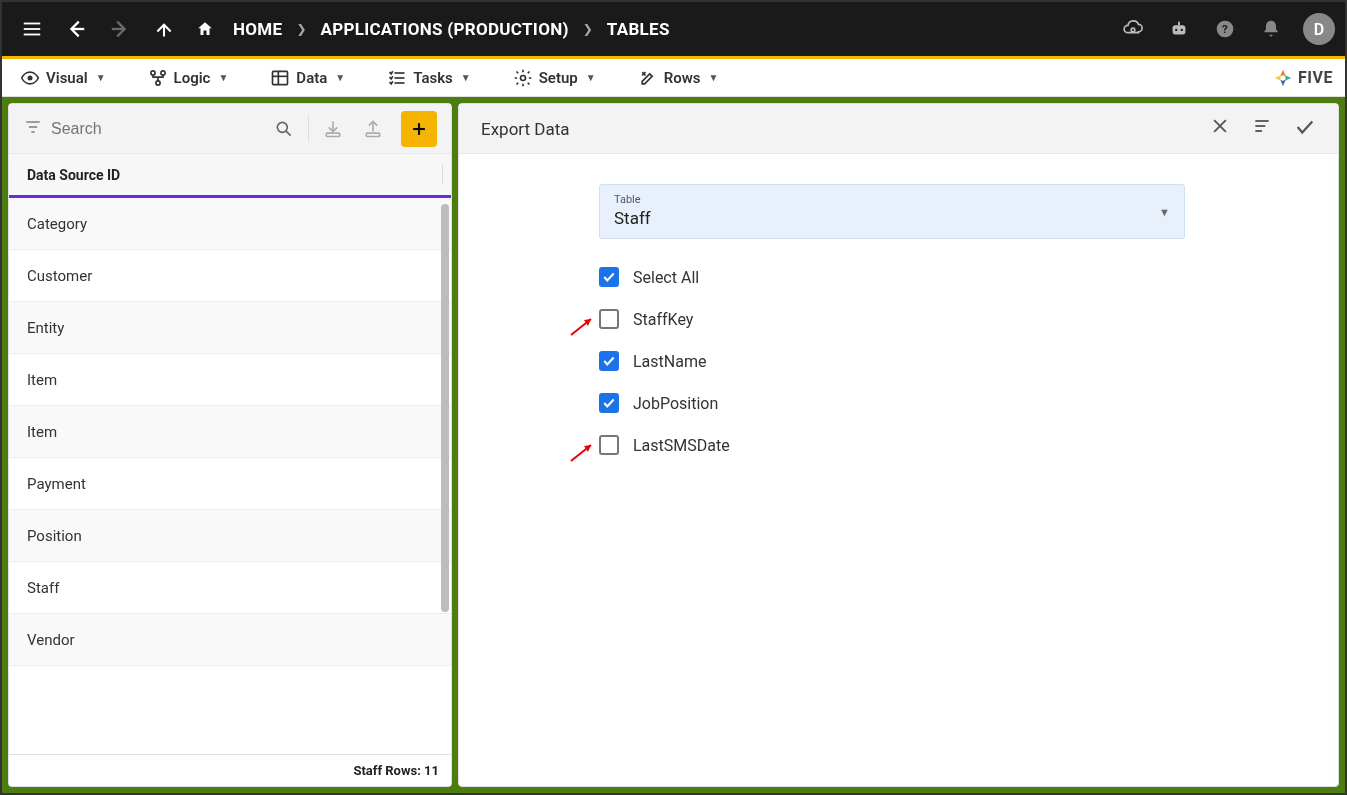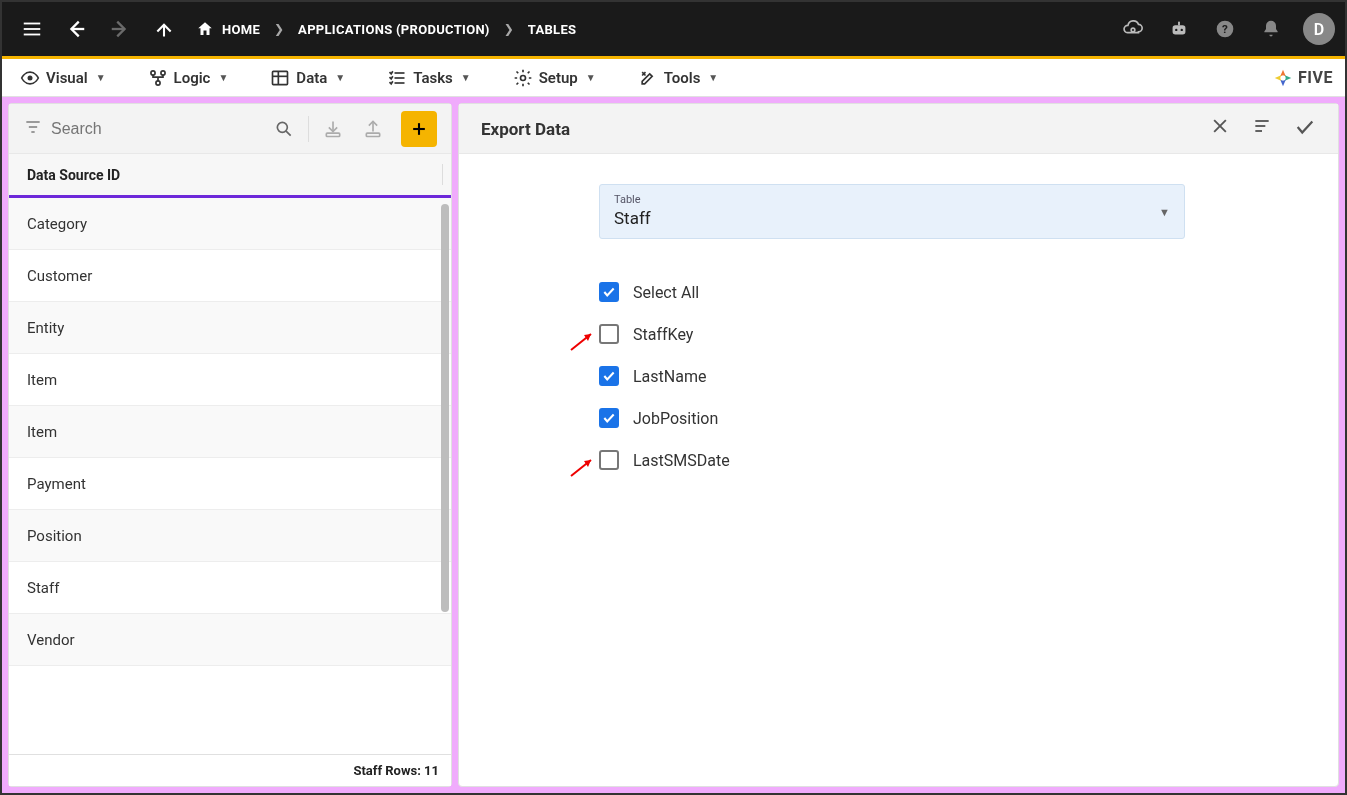--- a/index.html
+++ b/index.html
@@ -21,42 +21,42 @@
     padding: 0 10px;
     color: #fff;
   }
   .topnav .nav-left { display: flex; align-items: center; gap: 4px; }
   .topnav .icon-btn {
     width: 40px; height: 40px; display: flex; align-items: center; justify-content: center;
     color: #fff; cursor: pointer;
   }
   .topnav .icon-btn.disabled { opacity: 0.35; }
   .breadcrumb { display: flex; align-items: center; gap: 10px; margin-left: 8px; }
-  .breadcrumb .crumb { display: flex; align-items: center; gap: 8px; font-weight: 700; font-size: 13px; letter-spacing: 0.3px; cursor: pointer; }
+  .breadcrumb .crumb { display: flex; align-items: center; gap: 19px; font-weight: 700; font-size: 17px; letter-spacing: 0.3px; cursor: pointer; }
   .breadcrumb .sep { color: #ccc; font-size: 12px; opacity: 0.8; padding: 0 4px;}
   .topnav .nav-right { margin-left: auto; display: flex; align-items: center; gap: 6px; }
   .topnav .nav-right .icon-btn { color: #bbb; }
   .avatar { width: 32px; height: 32px; border-radius: 50%; background: #888; display: flex; align-items: center; justify-content: center; font-weight: 600; color: #fff; margin-left:6px;}
   .orangebar { height: 3px; background: #f5b400; }
   
   .submenu {
     height: 38px;
     display: flex;
     align-items: center;
     padding: 12px 12px;
     border-bottom: 1px solid #e0e0e0;
     gap: 30px;
     background: #fff;
   }
   .submenu .menuitem { display: flex; align-items: center; gap: 6px; font-size: 15px; color: #333; font-weight: 600; cursor: pointer; padding: 4px 6px; }
   .submenu .menuitem .tri { font-size: 10px; color: #555; margin-left: 2px;}
   .submenu .brand { margin-left: auto; display:flex; align-items:center; gap:4px; font-weight:700; color:#444; font-size:16px; letter-spacing:0.5px;}
   .brand svg { width: 22px; height: 22px; }
   
-  .content { display: flex; height: calc(100% - 54px - 3px - 38px); padding: 6px; gap: 6px; background: #f0abfc; }
+  .content { display: flex; height: calc(100% - 54px - 3px - 38px); padding: 6px; gap: 6px; background: #4d7c0f; }
   .leftpanel { width: 444px; display: flex; flex-direction: column; border: 1px solid #e0e0e0; border-radius: 4px; background: #fff; }
   .leftpanel .toolbar {
     height: 50px; display: flex; align-items: center; padding: 0 14px; gap: 8px;
     background: #f3f3f3; border-bottom: 1px solid #e8e8e8;
   }
   .leftpanel .toolbar .filtericon { color: #888; }
   .leftpanel .toolbar input {
     flex: 1; border: none; background: transparent; font-size: 16px; outline: none; color: #555;
   }
   .leftpanel .toolbar .tool-ic { width: 32px; height: 32px; display: flex; align-items: center; justify-content: center; color: #666; cursor: pointer;}
@@ -81,32 +81,32 @@
   .leftpanel .scrollbar .thumb{ position:absolute; top:0; height:75%; width:100%; background:#bdbdbd; border-radius:4px;}
   .leftpanel .footer {
     height: 32px; display: flex; align-items: center; justify-content: flex-end; padding: 0 12px;
     font-size: 13px; font-weight: 700; color: #222; border-top: 1px solid #e0e0e0; background:#fff;
   }
   
   .rightpanel { flex: 1; display: flex; flex-direction: column; border: 1px solid #e0e0e0; border-radius: 4px; background:#fff;}
   .rightpanel .rhead {
     height: 50px; display: flex; align-items: center; padding: 0 22px; background: #f3f3f3; border-bottom: 1px solid #e8e8e8;
   }
-  .rightpanel .rhead .title { font-size: 17px; font-weight: 700; color: #333; }
+  .rightpanel .rhead .title { font-size: 17px; font-weight: 400; color: #333; }
   .rightpanel .rhead .actions { margin-left: auto; display: flex; gap: 22px; }
   .rightpanel .rhead .actions .aic { color: #555; cursor: pointer; }
   .rbody { flex: 1; padding: 30px 140px; overflow: auto; }
   .tablefield {
     background: #e8f1fb; border: 1px solid #cfe0f1; border-radius: 3px;
     padding: 8px 14px 10px 14px; position: relative; max-width: 586px; cursor: pointer;
   }
   .tablefield .lbl { font-size: 11px; color: #556; }
   .tablefield .val { font-size: 17px; color: #222; margin-top: 2px;}
   .tablefield .ddarrow { position: absolute; right: 14px; top: 50%; transform: translateY(-50%); color: #666; font-size: 11px;}
-  .checklist { margin-top: 43px; max-width: 586px; display:flex; flex-direction:column; gap:22px; position: relative;}
+  .checklist { margin-top: 28px; max-width: 586px; display:flex; flex-direction:column; gap:22px; position: relative;}
   .checkitem { display: flex; align-items: center; gap: 14px; font-size: 16px; color: #333; cursor: pointer; position: relative;}
   .cb {
     width: 20px; height: 20px; border: 2px solid #777; border-radius: 3px; display: flex;
     align-items: center; justify-content: center; flex-shrink: 0; background:#fff;
   }
   .cb.checked { background: #1a73e8; border-color: #1a73e8; }
   .cb.checked svg { display: block; }
   .cb svg { display: none; color: #fff; }
   
   .red-arrow {
@@ -244,21 +244,21 @@
         <path d="M12 2v3M12 19v3M4.2 4.2l2.1 2.1M17.7 17.7l2.1 2.1M2 12h3M19 12h3M4.2 19.8l2.1-2.1M17.7 6.3l2.1-2.1"></path>
       </svg>
     <span>Setup</span>
       <span class="tri">▼</span>
   </div>
   <div class="menuitem">
     <svg width="20" height="20" viewBox="0 0 24 24" fill="none" stroke="currentColor" stroke-width="2">
         <path d="M14 7l3 3-9 9H5v-3z"></path>
         <path d="M5 5l4 4M9 5L5 9"></path>
       </svg>
-    <span>Tools</span>
+    <span>Rows</span>
       <span class="tri">▼</span>
   </div>
   <div class="brand">
     <svg viewBox="0 0 24 24">
         <polygon points="12,3 15,10 12,9 9,10" fill="#e73"></polygon>
         <polygon points="21,12 14,15 15,12 14,9" fill="#3a8"></polygon>
         <polygon points="12,21 9,14 12,15 15,14" fill="#46c"></polygon>
         <polygon points="3,12 10,9 9,12 10,15" fill="#ec3"></polygon>
       </svg>
     <span>FIVE</span>

